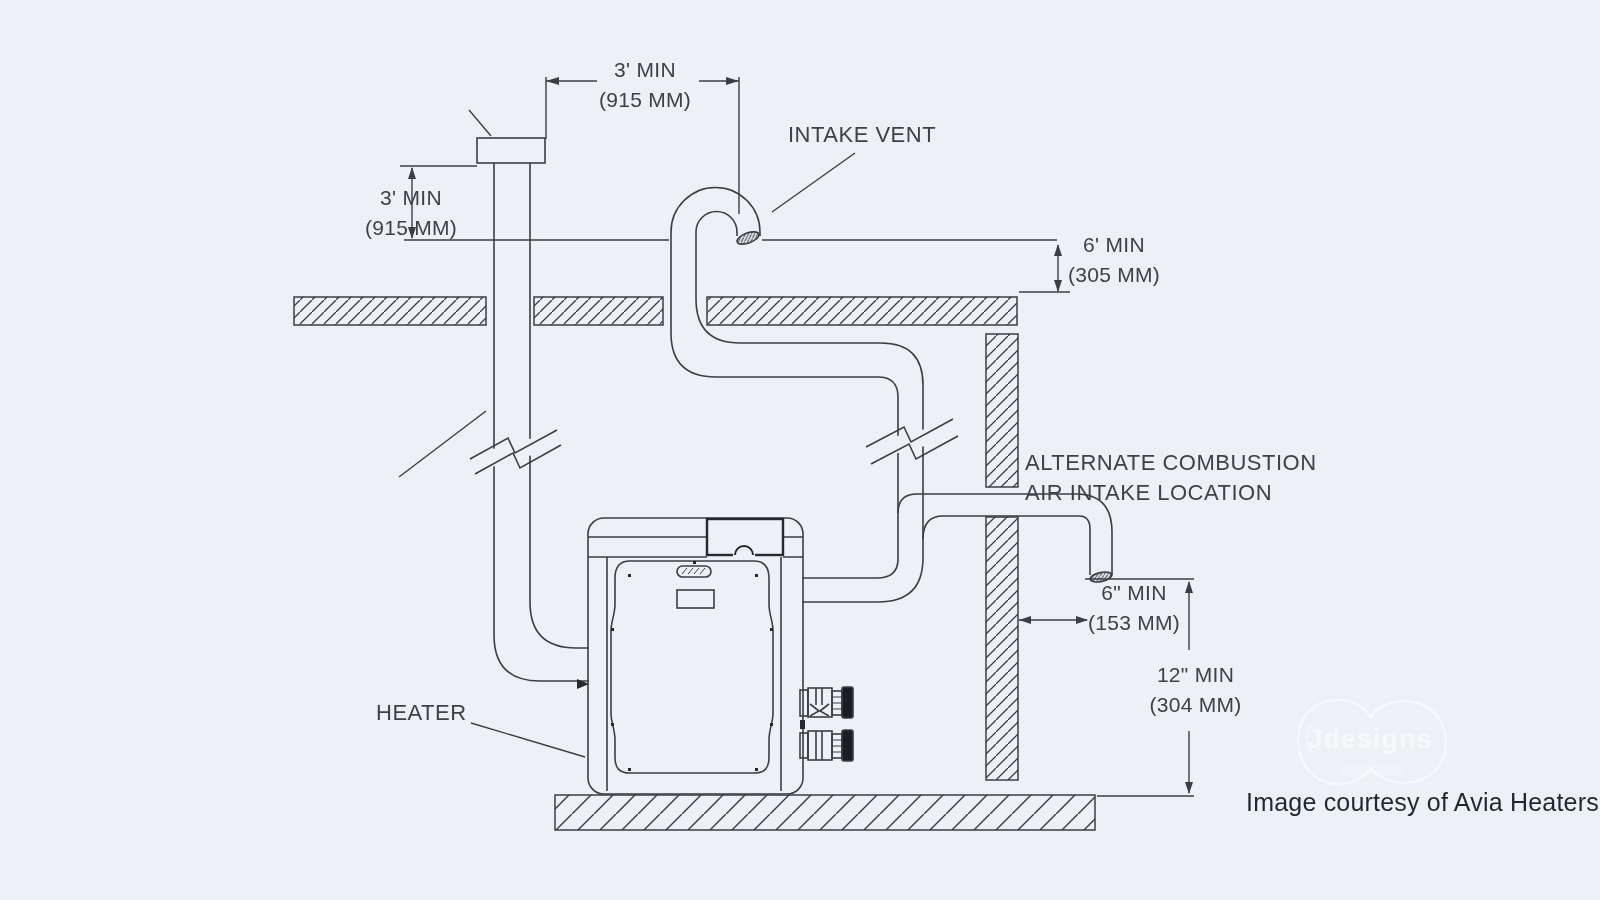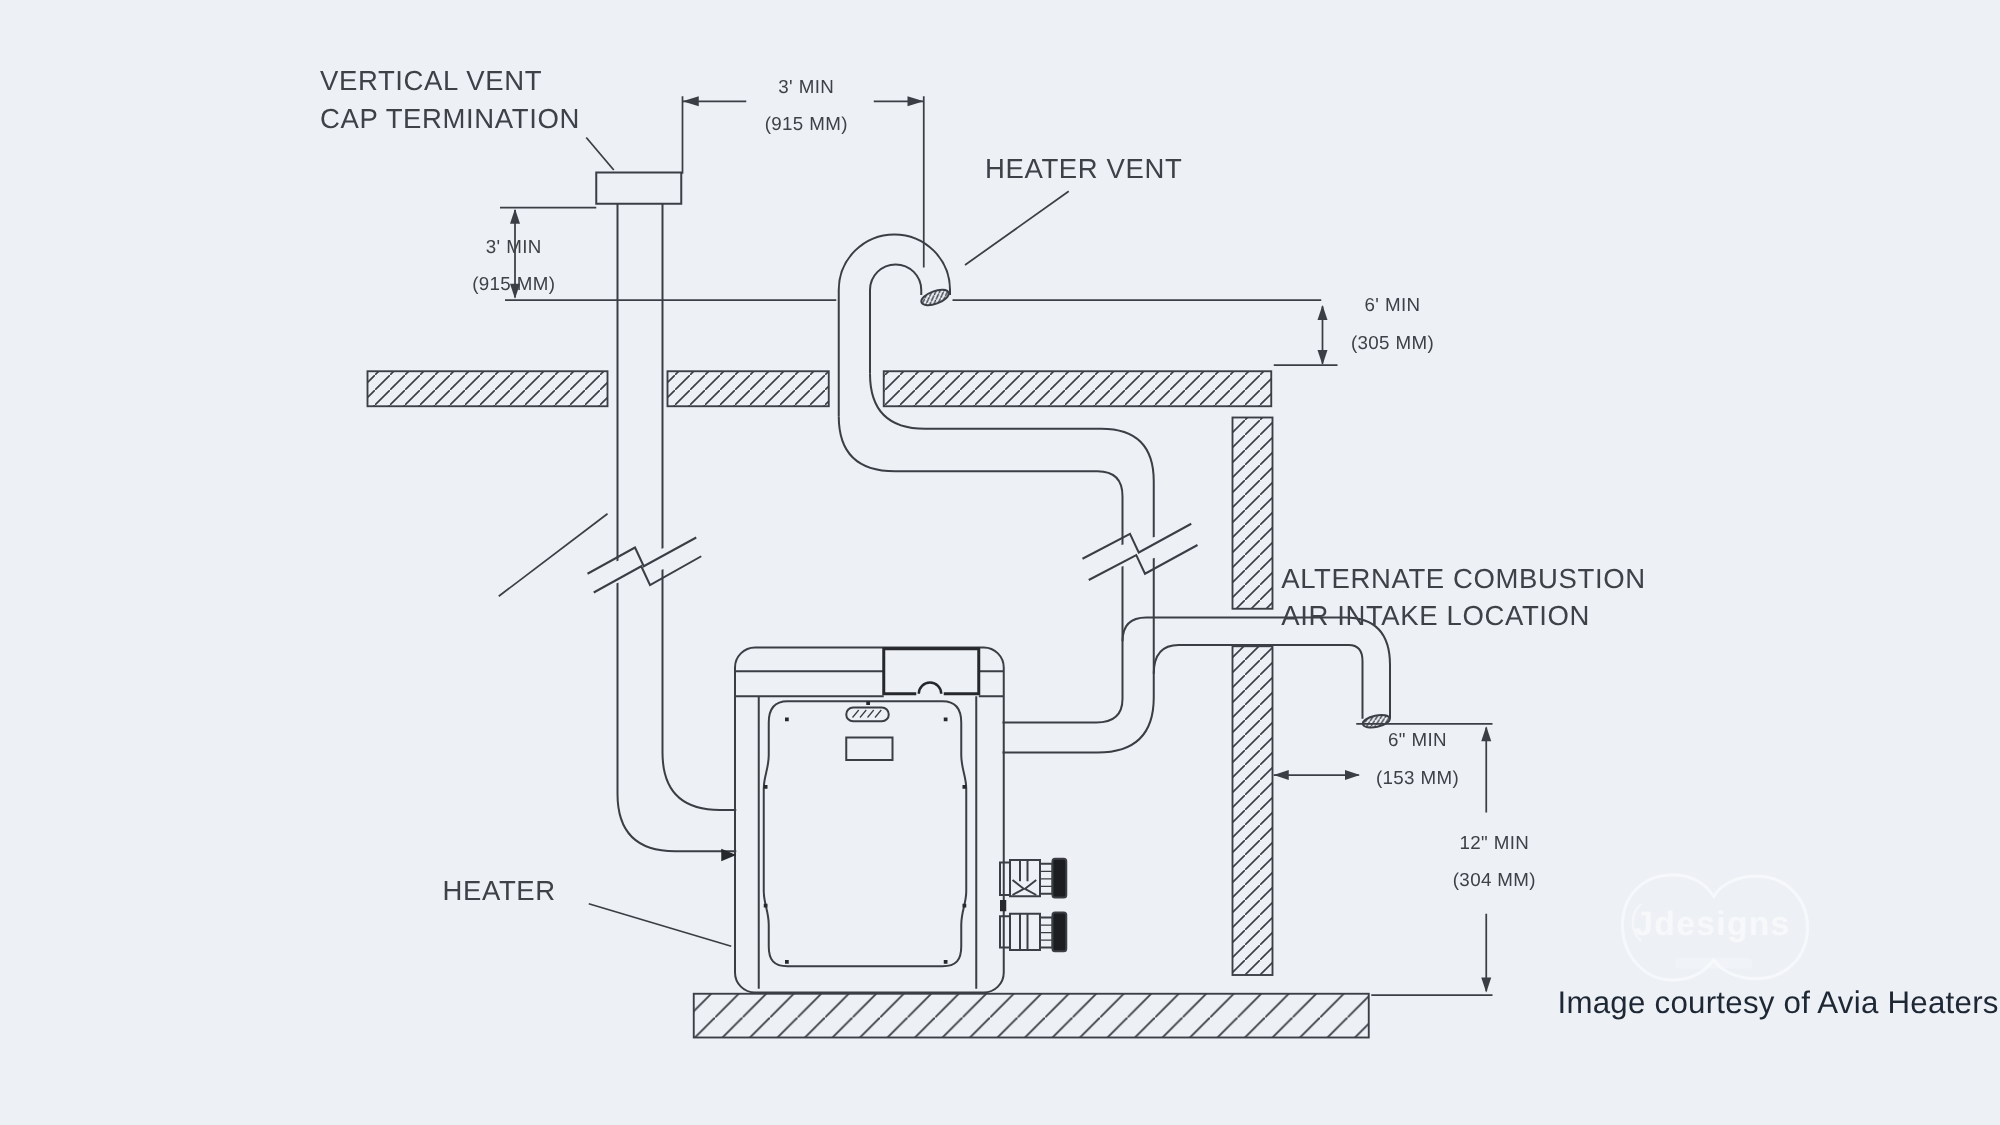--- a/index.html
+++ b/index.html
@@ -12,21 +12,21 @@
   .stage{
     position:relative;width:1600px;height:900px;background:var(--bg);
     overflow:hidden;font-family:"Liberation Sans", sans-serif;
   }
   .stage svg{position:absolute;left:0;top:0;}
   .lbl{
     position:absolute;color:var(--text);font-size:22px;line-height:30px;
     letter-spacing:0.5px;white-space:pre-line;
   }
   .dim{
-    position:absolute;color:var(--text);font-size:15px;line-height:30px;
+    position:absolute;color:var(--text);font-size:21px;line-height:30px;
     letter-spacing:0.3px;text-align:center;white-space:pre-line;
   }
   .caption{
     position:absolute;color:var(--caption);font-size:25px;letter-spacing:0.2px;
   }
   .wmark{
     position:absolute;color:#ffffff;opacity:0.5;font-size:27px;font-weight:bold;
     text-align:center;letter-spacing:1px;
   }
 </style>
@@ -191,36 +191,34 @@
     <g>
       <path d="M1298,740 C1298,716 1315,700 1338,700 C1355,700 1365,708 1371,717
                C1377,707 1390,701 1405,701 C1429,701 1446,719 1446,742
                C1446,765 1429,783 1405,783 C1390,783 1377,777 1371,768
                C1364,777 1353,784 1338,784 C1315,784 1298,764 1298,740 Z" stroke="#ffffff" stroke-width="2.5" fill="none" opacity="0.5"></path>
       <path d="M1313,723 A20,20 0 0 0 1313,753" stroke="#ffffff" stroke-width="2" fill="none" opacity="0.4"></path>
       <rect x="1340" y="766" width="62" height="9" rx="4" fill="#ffffff" opacity="0.18"></rect>
     </g>
   </svg>
 
-  <div class="lbl" style="left:256px;top:50px;">VERTICAL VENT
-CAP TERMINATION</div>
 
   <div class="dim" style="left:555px;top:55px;width:180px;"><span>3' MIN</span><br><span>(915 MM)</span></div>
 
   <div class="dim" style="left:330px;top:183px;width:162px;"><span>3' MIN</span><br><span>(915 MM)</span></div>
 
-  <div class="lbl" style="left:788px;top:120px;">HEATER VENT</div>
+  <div class="lbl" style="left:788px;top:120px;">INTAKE VENT</div>
 
   <div class="dim" style="left:1040px;top:230px;width:148px;"><span>6' MIN</span><br><span>(305 MM)</span></div>
 
 
   <div class="lbl" style="left:1025px;top:448px;">ALTERNATE COMBUSTION
 AIR INTAKE LOCATION</div>
 
-  <div class="lbl" style="left:354px;top:698px;text-align:right;">HEATER</div>
+  <div class="lbl" style="left:376px;top:698px;text-align:right;">HEATER</div>
 
   <div class="dim" style="left:1058px;top:578px;width:152px;"><span>6" MIN</span><br><span>(153 MM)</span></div>
 
   <div class="dim" style="left:1118px;top:660px;width:155px;"><span>12" MIN</span><br><span>(304 MM)</span></div>
 
   <div class="wmark" style="left:1300px;top:724px;width:140px;">Jdesigns</div>
 
   <div class="caption" style="left:1246px;top:788px;">Image courtesy of Avia Heaters</div>
 
 </div>

